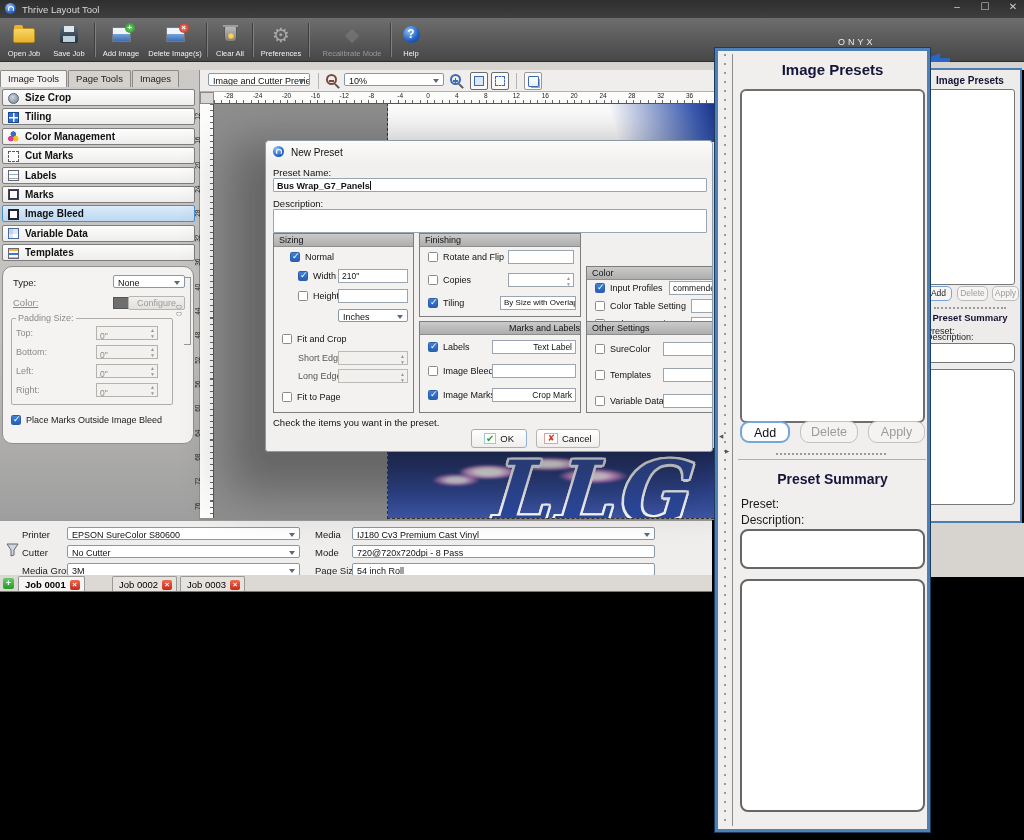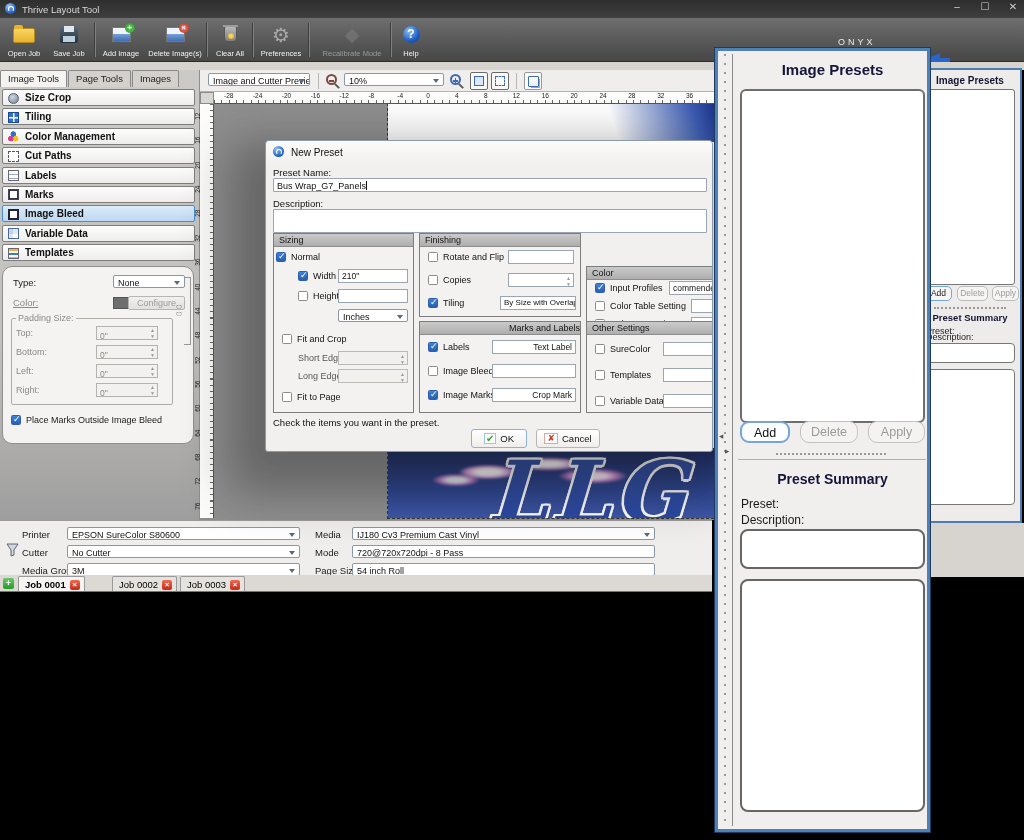--- a/index.html
+++ b/index.html
@@ -271,21 +271,21 @@
   <div class="abs sidebar">
     <div class="sdtabs">
       <span class="sdtab active">Image Tools</span>
       <span class="sdtab">Page Tools</span>
       <span class="sdtab">Images</span>
     </div>
     <div class="toollist">
       <div class="tool"><span class="ti ti-0"></span><span>Size Crop</span></div>
       <div class="tool"><span class="ti ti-1"></span><span>Tiling</span></div>
       <div class="tool"><span class="ti ti-2"></span><span>Color Management</span></div>
-      <div class="tool"><span class="ti ti-3"></span><span>Cut Paths</span></div>
+      <div class="tool"><span class="ti ti-3"></span><span>Cut Marks</span></div>
       <div class="tool"><span class="ti ti-4"></span><span>Labels</span></div>
       <div class="tool"><span class="ti ti-5"></span><span>Marks</span></div>
       <div class="tool selected"><span class="ti ti-6"></span><span>Image Bleed</span></div>
       <div class="tool"><span class="ti ti-7"></span><span>Variable Data</span></div>
       <div class="tool"><span class="ti ti-8"></span><span>Templates</span></div>
     </div>
 
     <div class="abs bleedbox" style="position:absolute;">
       <div class="row" style="top:10px;">
         <span>Type:</span>
@@ -429,29 +429,29 @@
         <span class="closebox">×</span>
       </div>
   </div>
 
   <div class="abs dialog">
     <div class="dlg-title">
       <span class="app-ico mini-ico"></span>
       <span class="t">New Preset</span>
     </div>
     <div style="position:absolute;left:7px;top:26px;">Preset Name:</div>
-    <div class="fld" style="left:7px;top:37px;width:434px;">
+    <div class="fld" style="left:7px;top:37px;width:434px;font-weight:bold;">
       <span>Bus Wrap_G7_Panels</span><span class="caret"></span>
     </div>
     <div style="position:absolute;left:7px;top:57px;">Description:</div>
     <div class="fld" style="left:7px;top:68px;width:434px;height:24px;"><span></span></div>
 
     <div class="grp" style="left:7px;top:92px;width:141px;height:180px;">
       <div class="hd">Sizing</div>
-      <div class="grow" style="left:2px;top:18px;">
+      <div class="grow" style="left:16px;top:18px;">
         <span class="cb on"></span>
         <span>Normal</span>
         </div>
       <div class="grow" style="left:24px;top:37px;">
         <span class="cb on"></span>
         <span>Width</span>
         </div>
       <div class="gfld" style="left:64px;top:35px;width:70px;"><span>210"</span></div>
       <div class="grow" style="left:24px;top:57px;">
         <span class="cb"></span>

